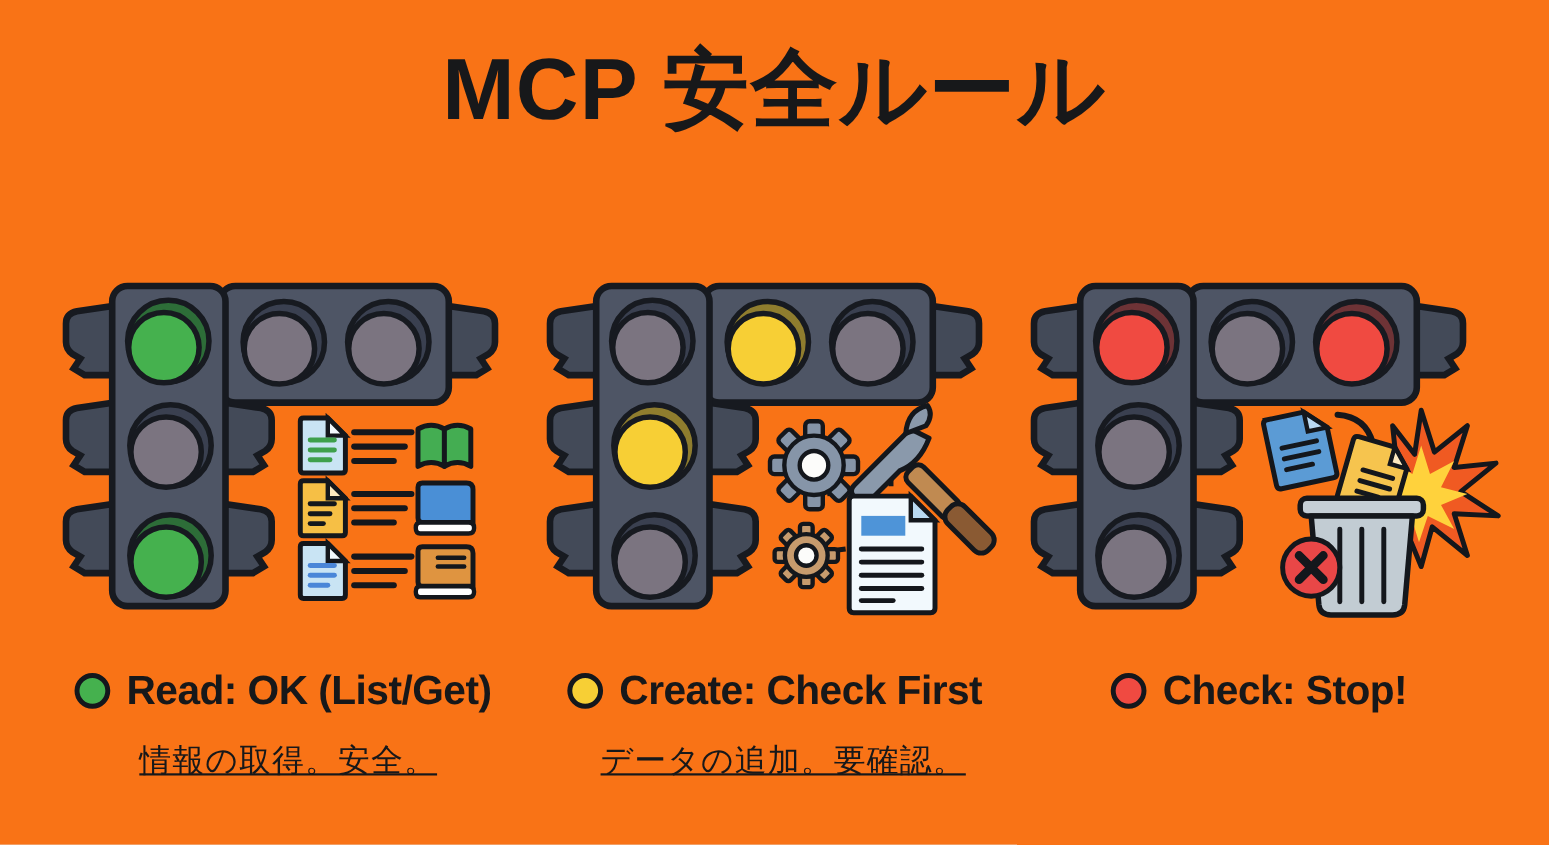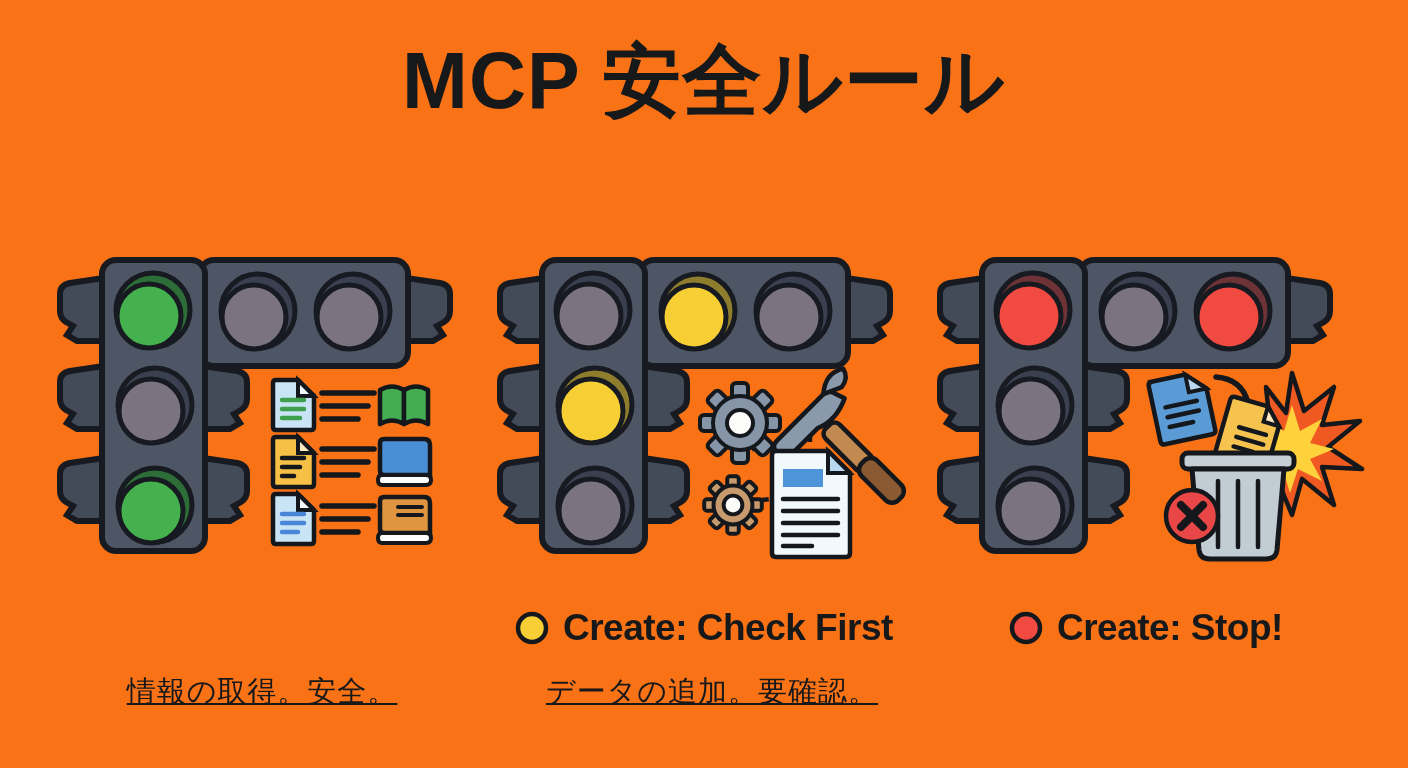--- a/index.html
+++ b/index.html
@@ -289,29 +289,35 @@
       <g>
         <circle cx="262" cy="263" r="26" fill="#e94747" stroke="#14171c" stroke-width="4.5"></circle>
         <g stroke="#14171c" stroke-width="8" stroke-linecap="round">
             <line x1="251" y1="252" x2="273" y2="274"></line>
             <line x1="273" y1="252" x2="251" y2="274"></line>
           </g>
       </g>
     </g>
   </svg>
 
+  <div class="legend l1">
+    <svg width="36" height="36">
+      <circle cx="18" cy="18" r="14" stroke="#14171c" stroke-width="4.5" fill="#45b14e"></circle>
+    </svg>
+    <span class="legend-label">Read: OK (List/Get)</span>
+  </div>
   <div class="legend l2">
     <svg width="36" height="36">
       <circle cx="18" cy="18" r="14" stroke="#14171c" stroke-width="4.5" fill="#f7cf35"></circle>
     </svg>
     <span class="legend-label">Create: Check First</span>
   </div>
   <div class="legend l3">
     <svg width="36" height="36">
       <circle cx="18" cy="18" r="14" stroke="#14171c" stroke-width="4.5" fill="#f04a41"></circle>
     </svg>
-    <span class="legend-label">Create: Stop!</span>
+    <span class="legend-label">Check: Stop!</span>
   </div>
 
   <div class="desc d1">情報の取得。安全。</div>
   <div class="desc d2">データの追加。要確認。</div>
 
 </div>
 
 </body></html>

